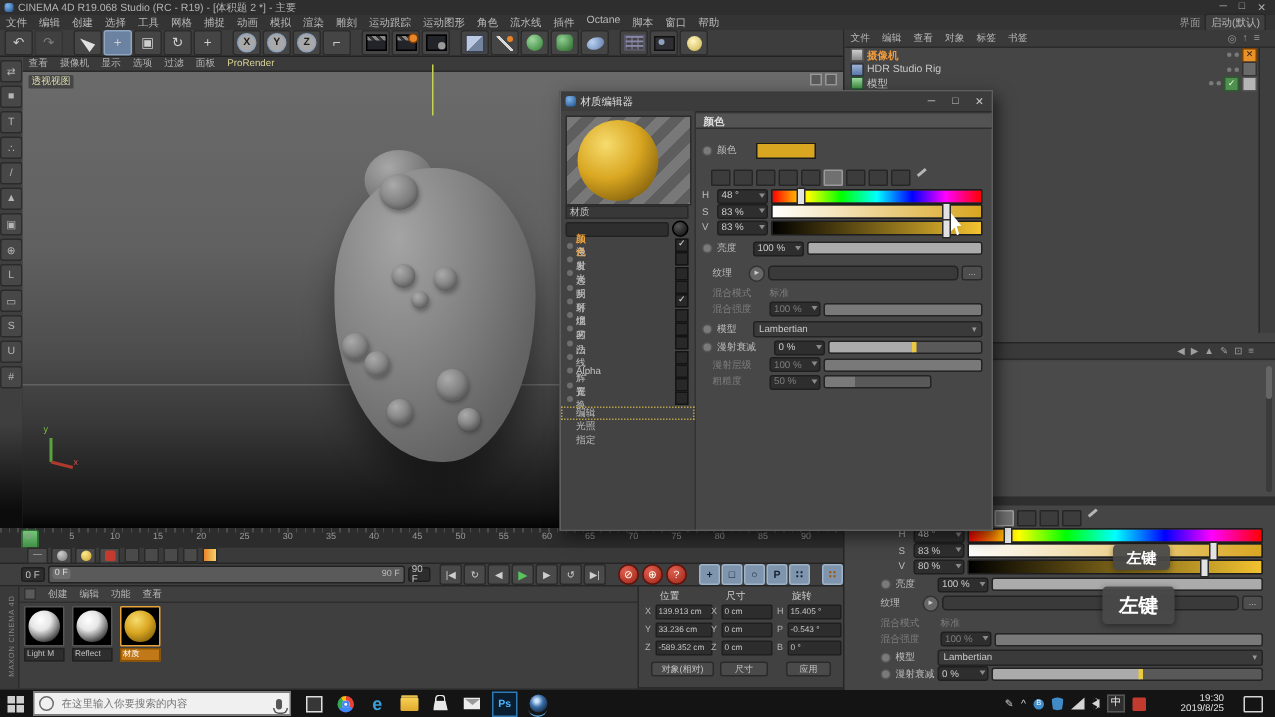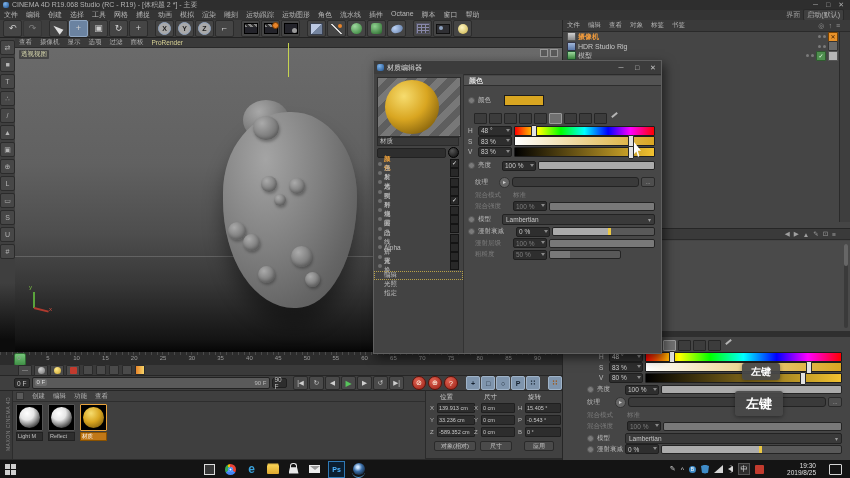--- a/index.html
+++ b/index.html
@@ -888,20 +888,25 @@
     </div>
   </div>
 
   <div id="ko1" class="keyoverlay">左键</div>
   <div id="ko2" class="keyoverlay">左键</div>
 
   <div id="cursor"></div>
 
   <div id="taskbar" class="abs">
     <div id="startbtn"></div>
+    <div id="searchbox">
+      <span class="ring"></span>
+      <input placeholder="在这里输入你要搜索的内容" style="">
+      <span id="mic"></span>
+    </div>
     <div id="apps">
         <div class="app ap-task-view"></div>
         <div class="app ap-chrome"></div>
         <div class="app ap-edge">e</div>
         <div class="app ap-explorer"></div>
         <div class="app ap-store"></div>
         <div class="app ap-mail"></div>
         <div class="app ap-photoshop open">Ps</div>
         <div class="app ap-octane open"></div>
       </div>

